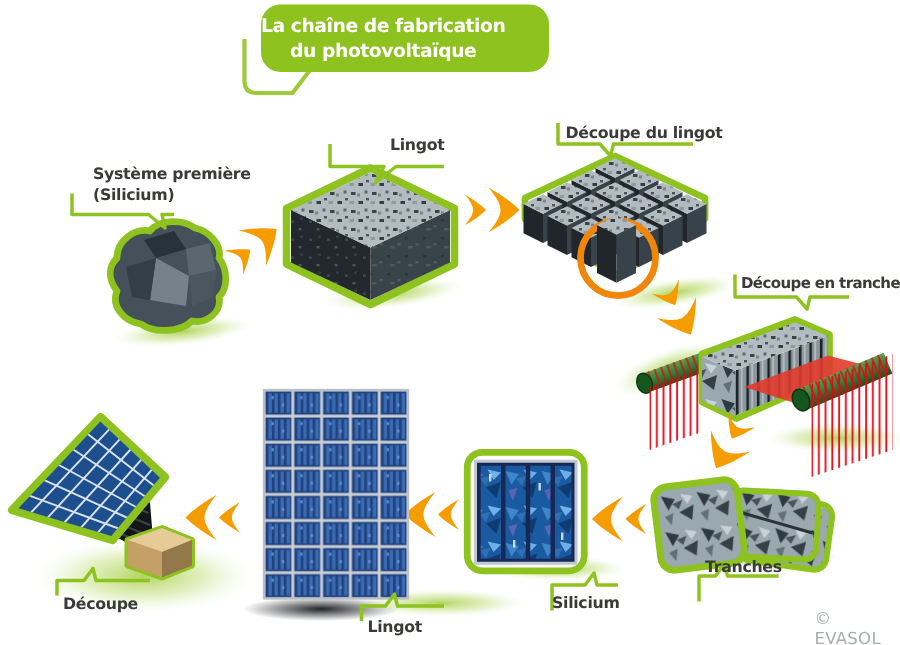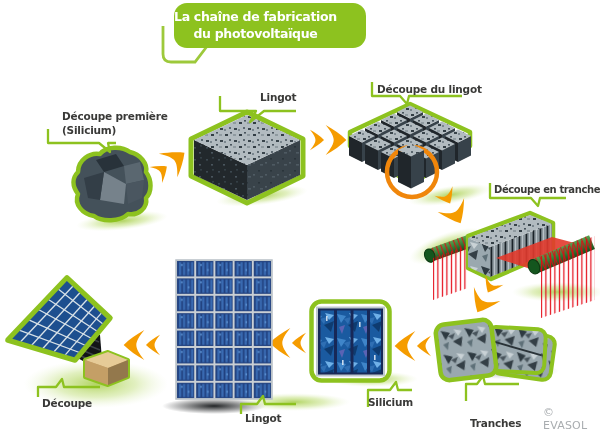--- a/index.html
+++ b/index.html
@@ -266,25 +266,25 @@
     <path d="M241,414 V404 H257 L263,396 L265,404 H296"></path>
     <path d="M38,397 V387 H56 L62,379 L64,387 H100"></path>
   </g>
 </svg>
 
 <div id="title-bubble">
   <div class="txt">La chaîne de fabrication
 du photovoltaïque</div>
 </div>
 
-<div class="lbl" style="left:62px;top:110px">Découpe première
+<div class="lbl" style="left:62px;top:110px">Système première
 (Silicium)</div>
 <div class="lbl" style="left:260px;top:91px">Lingot</div>
 <div class="lbl" style="left:377px;top:83px">Découpe du lingot</div>
 <div class="lbl small" style="left:494px;top:183px">Découpe en tranche</div>
-<div class="lbl" style="left:470px;top:417px">Tranches</div>
+<div class="lbl" style="left:470px;top:372px">Tranches</div>
 <div class="lbl" style="left:368px;top:396px">Silicium</div>
 <div class="lbl" style="left:245px;top:412px">Lingot</div>
 <div class="lbl" style="left:42px;top:397px">Découpe</div>
 
 <div id="credit">© EVASOL</div>
 
 </div>
 
 </body></html>

